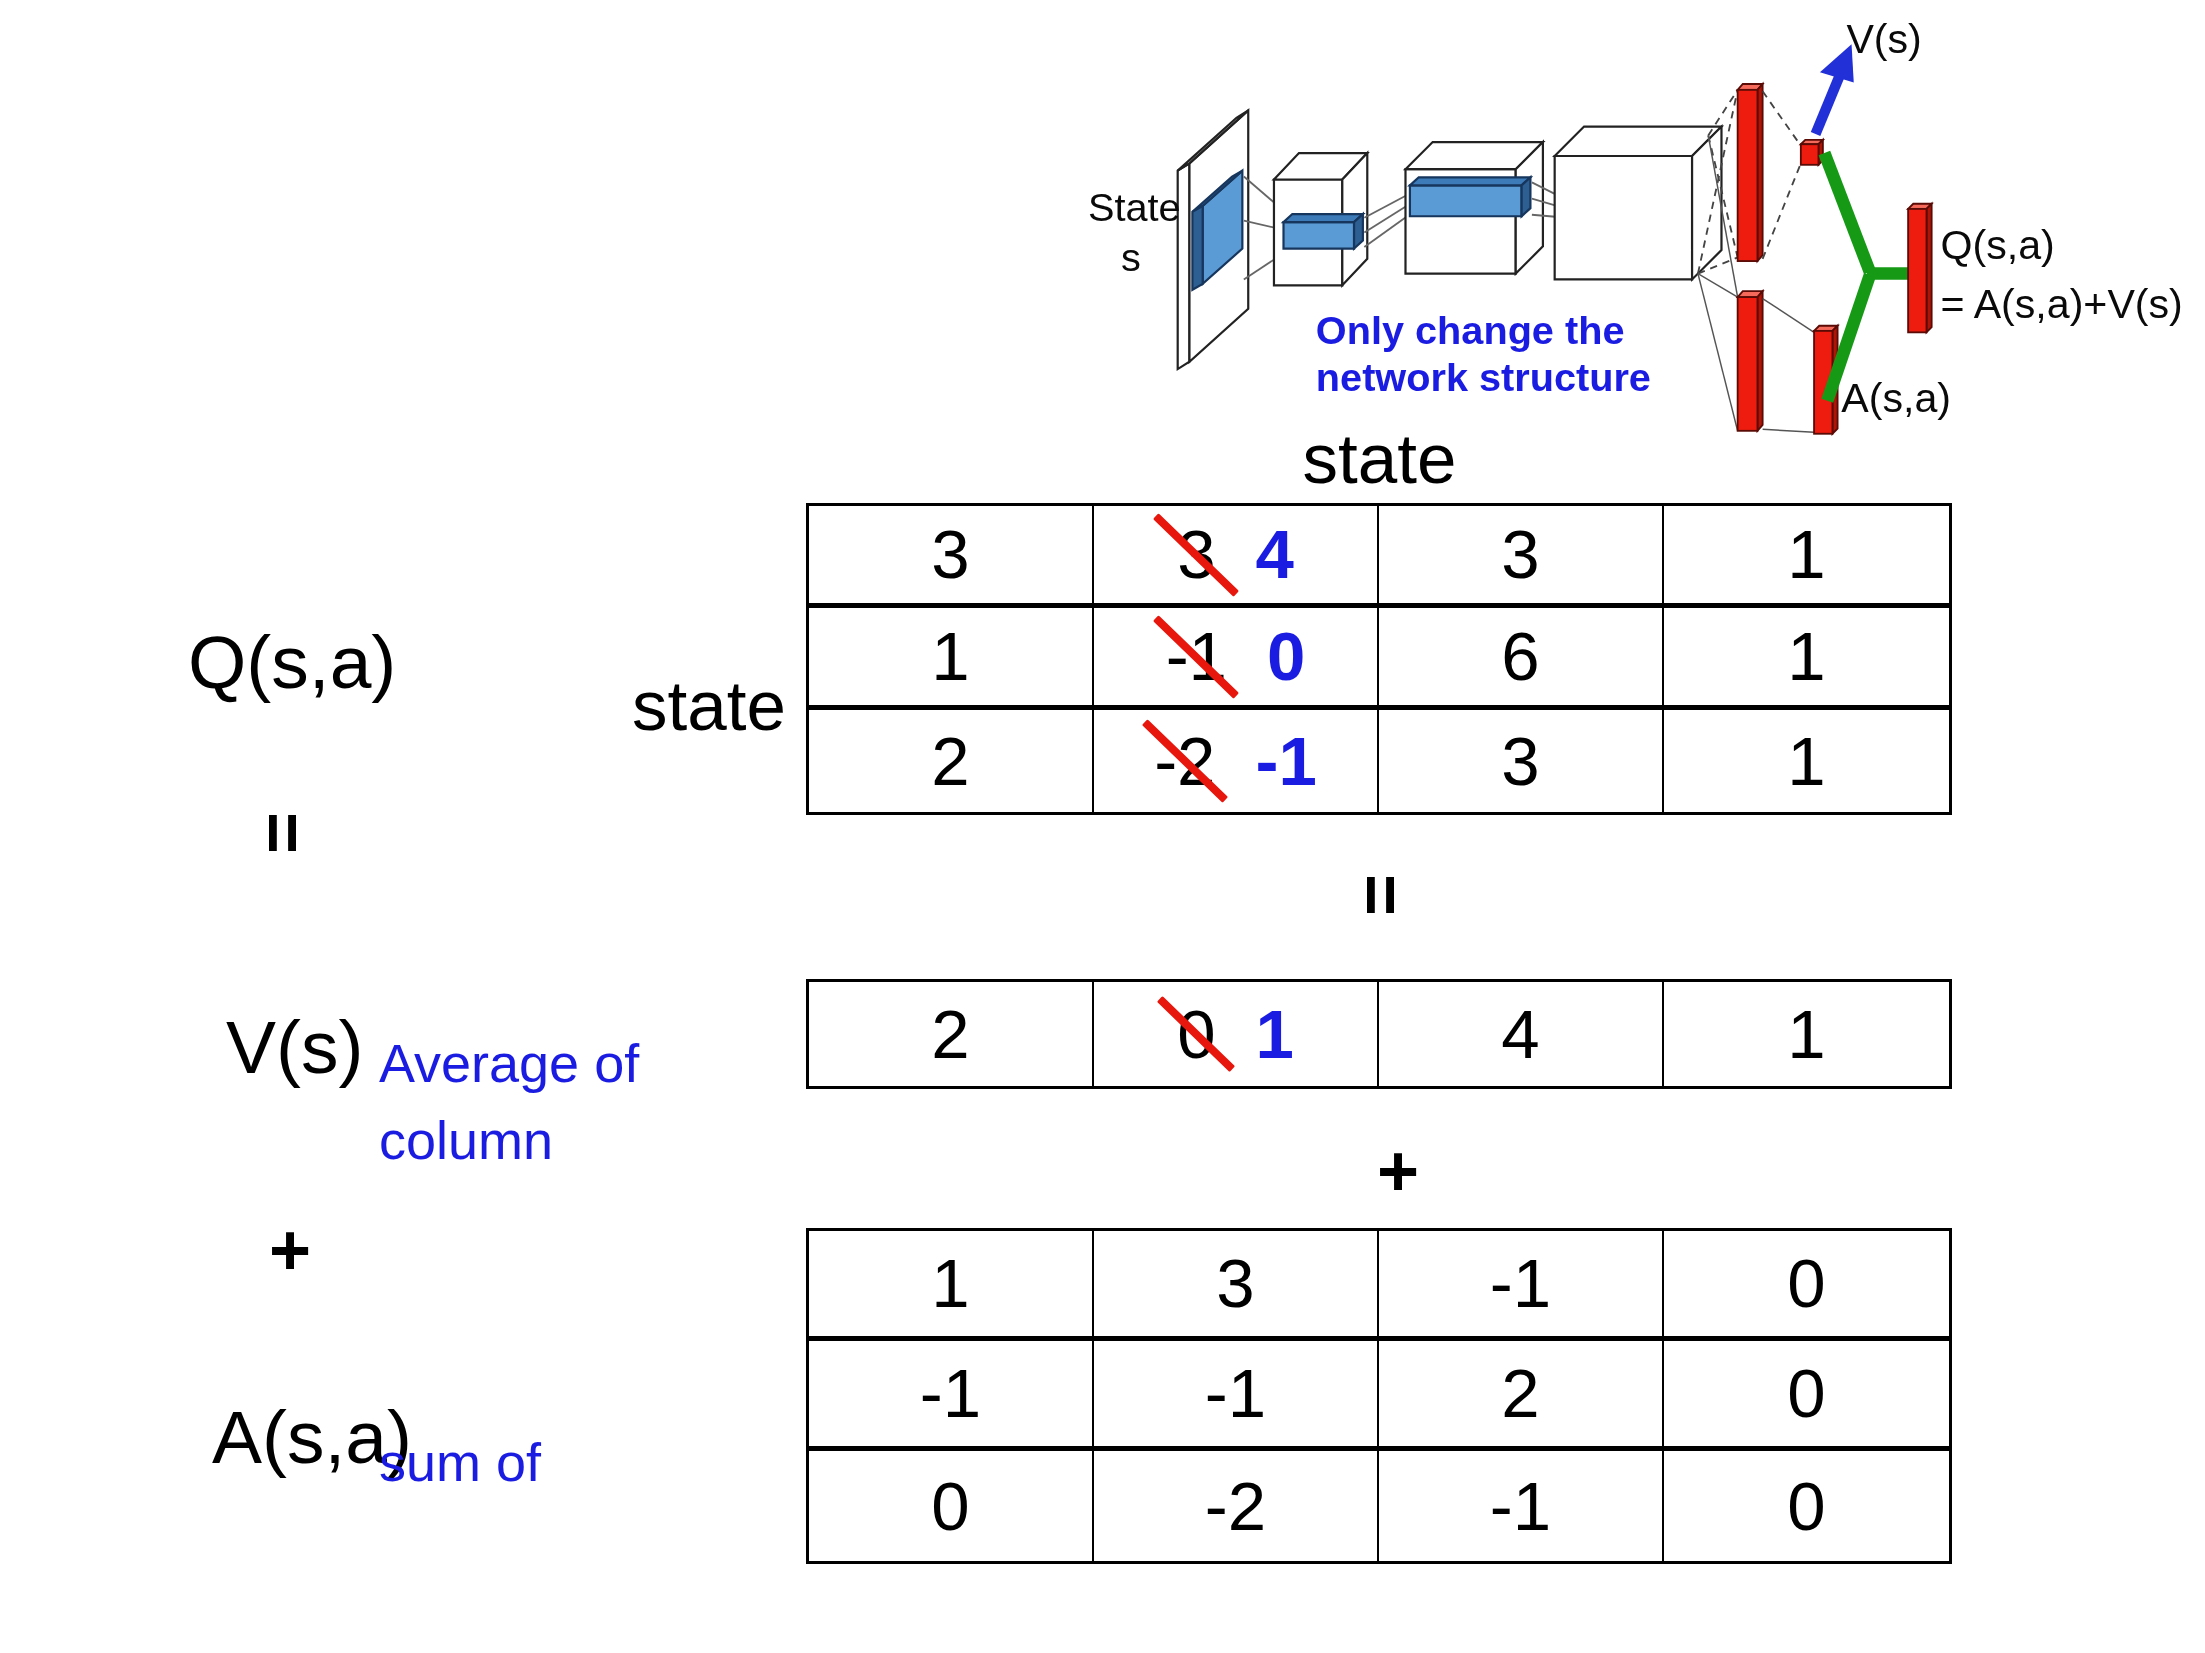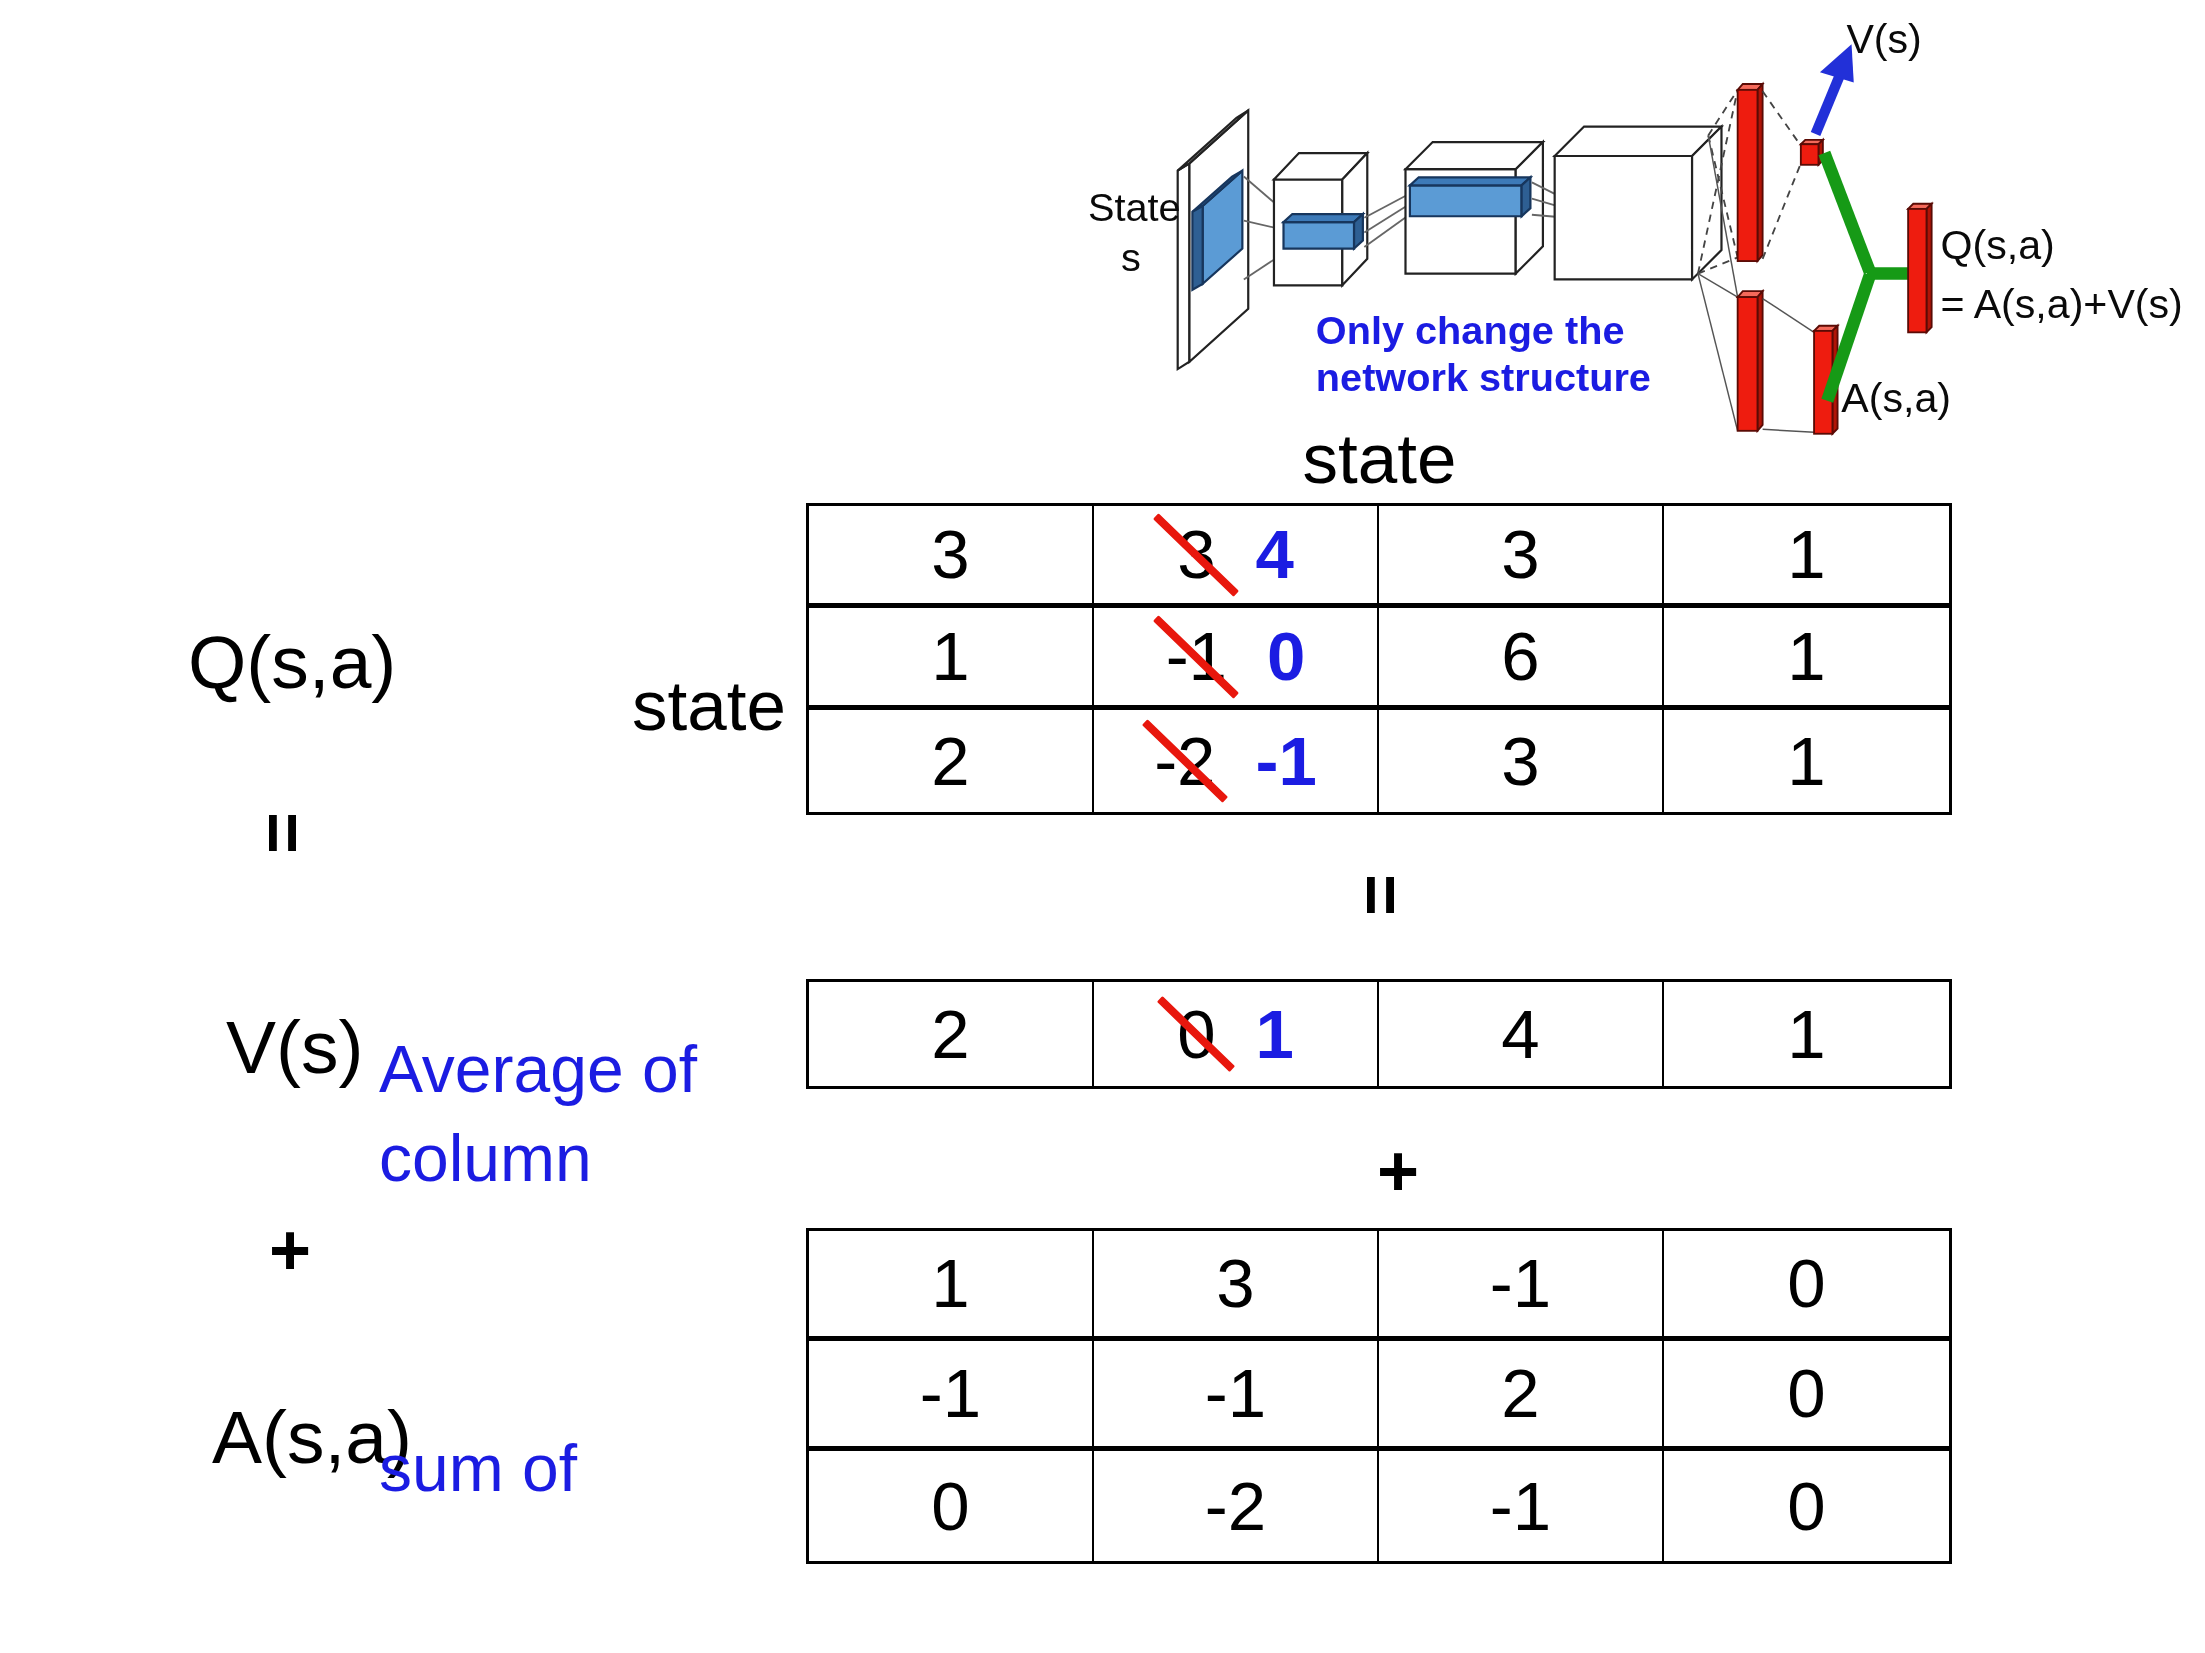--- a/index.html
+++ b/index.html
@@ -9,21 +9,21 @@
   }
   
   .title{
     position:absolute; left:180px; top:141px;
     font-size:118px; font-weight:400; letter-spacing:-2.9px; color:#050505;
     white-space:nowrap;
   }
   
   .abs{position:absolute; white-space:nowrap;}
   .lbl{font-size:75px; color:#000;}
-  .blue-note{color:#1b1ce2; font-size:66px; line-height:1.0;}
+  .blue-note{color:#1b1ce2; font-size:54px; line-height:1.0;}
   .blue-note .ln2{margin-top:0;}
   
   .op{
     position:absolute; display:flex; align-items:center; justify-content:center;
     font-size:72px; font-weight:600; color:#000;
   }
   .rot90{transform:rotate(90deg);}
   
   .grid{
     position:absolute; display:grid; background:#fff;

